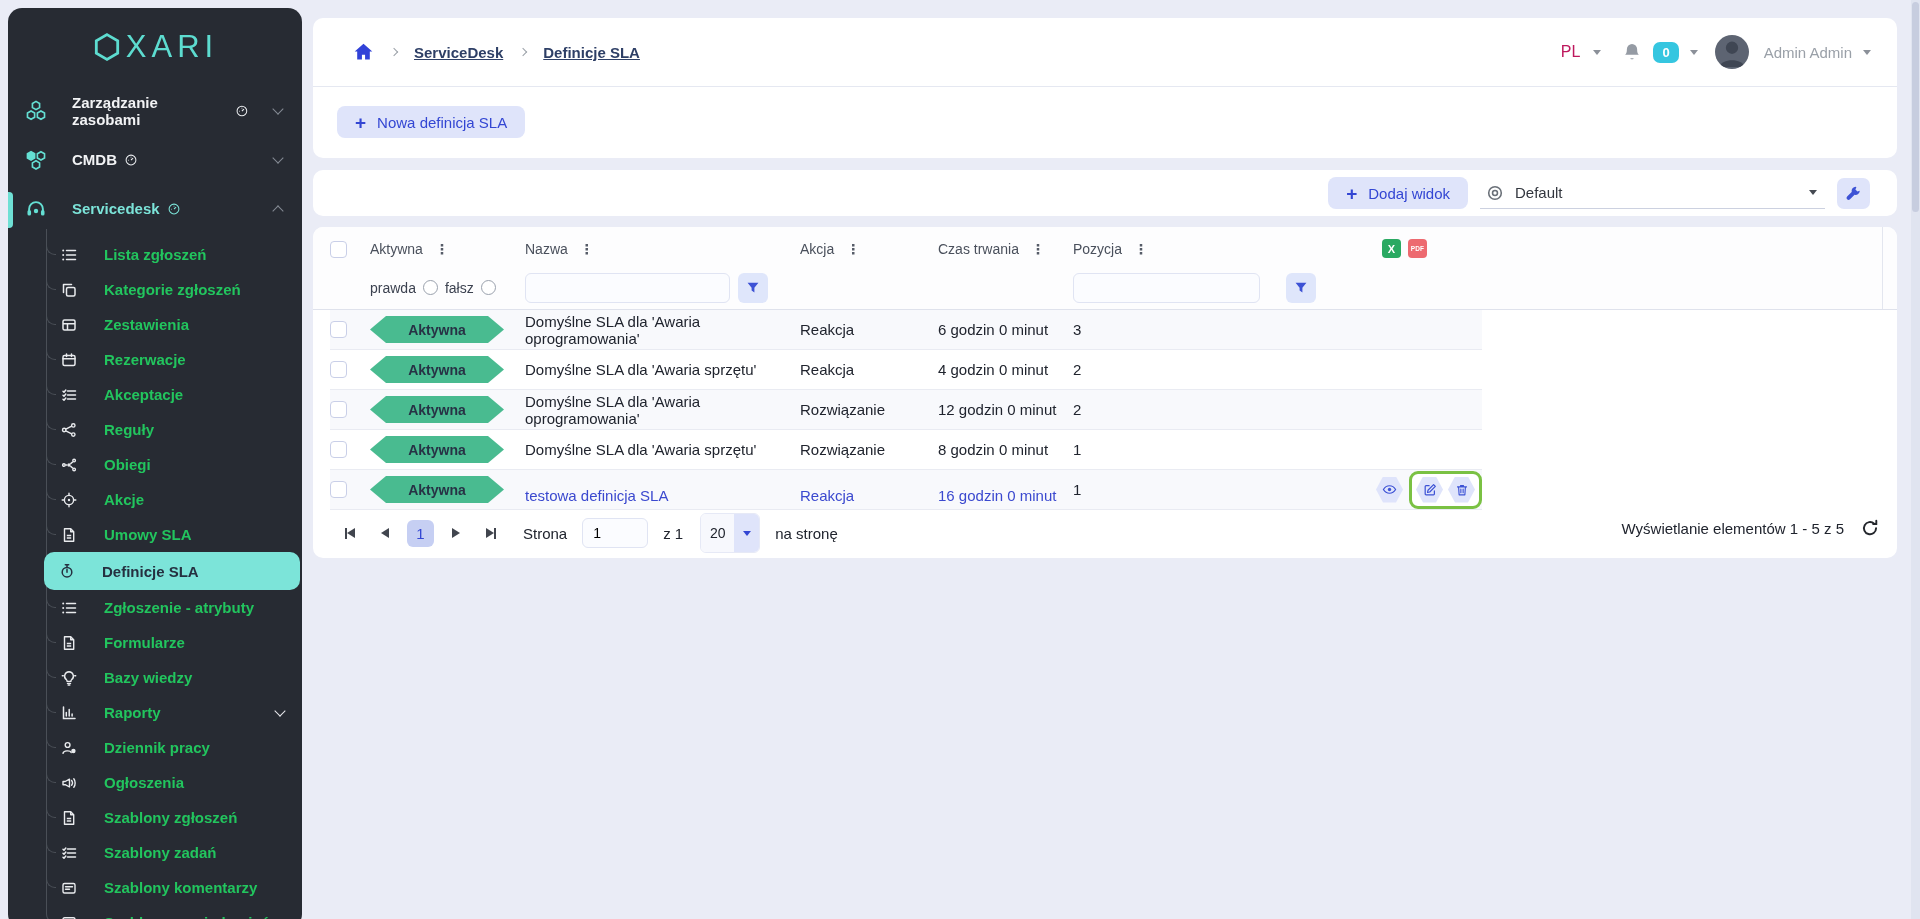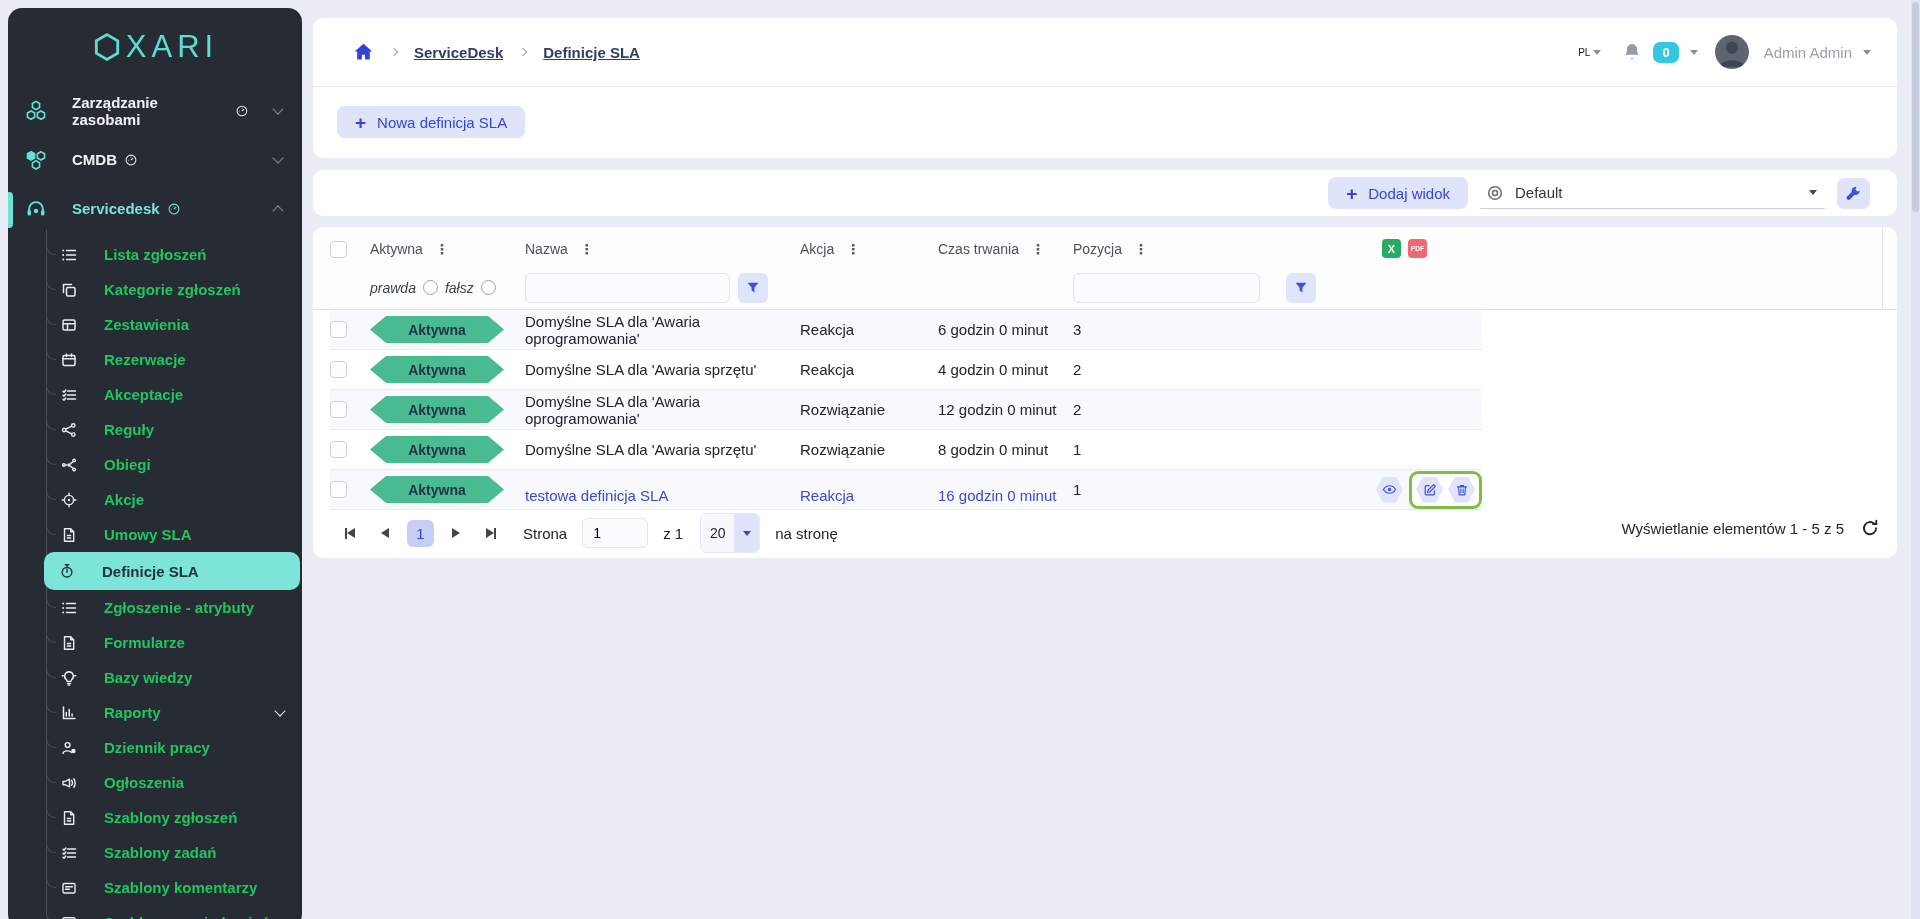--- a/index.html
+++ b/index.html
@@ -52,21 +52,21 @@
   .sm-item.active .ic { color:#253040; }
 
   
   .card { position:absolute; left:313px; width:1584px; background:#fff; border-radius:10px; }
   .card1 { top:18px; height:140px; }
   .crumb-row { height:69px; display:flex; align-items:center; padding:0 26px 0 40px; border-bottom:1px solid #e5e8f1; }
   .crumb { display:flex; align-items:center; gap:17px; }
   .crumb-link { font-size:15px; font-weight:700; color:#2e3f66; text-decoration:underline; cursor:pointer; }
   .bc-sep { width:6px; height:6px; border-right:1.6px solid #9aa0a8; border-bottom:1.6px solid #9aa0a8; transform:rotate(-45deg); }
   .top-right { margin-left:auto; display:flex; align-items:center; gap:11px; }
-  .lang { font-size:10px; color:#0f172a; cursor:pointer; display:flex; align-items:center; gap:3px; }
+  .lang { font-size:16px; color:#be185d; cursor:pointer; display:flex; align-items:center; gap:13px; }
   .caret-down { width:0; height:0; border-left:4.5px solid transparent; border-right:4.5px solid transparent; border-top:5.5px solid #8b9099; }
   .notif-badge { background:#35c6e0; color:#fff; font-size:13px; font-weight:700; padding:3px 9px; border-radius:7px; }
   .avatar { width:34px; height:34px; border-radius:50%; background:#5d6472; overflow:hidden; margin-left:6px; cursor:pointer; }
   .user-name { font-size:15px; color:#9aa0a8; margin-left:4px; }
   .btn-row { height:70px; display:flex; align-items:center; padding-left:24px; }
   .soft-btn {
     background:#dfe4fa; color:#3346d3; border:none; border-radius:8px; height:32px;
     padding:0 18px; font-size:15px; font-family:inherit; display:flex; align-items:center; gap:11px; cursor:pointer;
   }
   .plus-g { font-size:19px; font-weight:700; line-height:1; }
@@ -80,21 +80,21 @@
   
   .card3 { top:227px; height:331px; }
   .thead { position:relative; height:83px; border-bottom:1px solid #dfe2ec; background:#fdfdfe; border-radius:10px 10px 0 0; }
   .thead::after { content:""; position:absolute; right:14px; top:0; bottom:0; width:1px; background:#e3e6ef; }
   .grid-row { margin-left:17px; width:1152px; display:grid; grid-template-columns:40px 155px 275px 138px 135px 110px 299px; align-items:center; }
   .hrow { height:38px; padding-top:6px; }
   .h-cell { display:flex; align-items:center; gap:12px; font-size:14px; color:#4a505c; cursor:pointer; }
   .kebab { font-family:"DejaVu Sans",sans-serif; font-size:14px; font-weight:700; color:#565c68; letter-spacing:0; }
   .cb { width:17px; height:17px; border:1.5px solid #c9cfe8; border-radius:4px; background:#fff; cursor:pointer; }
   .frow { height:45px; }
-  .radio-group { grid-column:2; display:flex; align-items:center; gap:7px; font-size:14px; color:#3c4250;font-style:italic; }
+  .radio-group { grid-column:2; display:flex; align-items:center; gap:7px; font-size:14px; color:#3c4250; }
   .radio { width:15px; height:15px; border:1.5px solid #9aa1ad; border-radius:50%; background:#fff; cursor:pointer; }
   .f-name { grid-column:3; display:flex; align-items:center; gap:8px; }
   .f-input { width:205px; height:30px; border:1px solid #e0e4f3; background:#fbfcff; border-radius:6px; padding:0 10px; font-size:14px; font-family:inherit; outline:none; }
   .funnel-btn { width:30px; height:30px; background:#dfe6fb; border:none; border-radius:6px; display:flex; align-items:center; justify-content:center; cursor:pointer; }
   .f-pos { grid-column:6 / 8; display:flex; align-items:center; }
   .num-wrap { width:187px; height:30px; border:1px solid #e0e4f3; background:#fbfcff; border-radius:6px; display:flex; overflow:hidden; }
   .num-input { flex:1; border:none; background:transparent; padding:0 8px; font-size:14px; font-family:inherit; outline:none; }
   .f-pos .funnel-btn { margin-left:26px; }
   .export-group { position:absolute; left:1069px; top:12px; display:flex; gap:7px; }
   .file-badge { width:19px; height:19px; border-radius:4px; color:#fff; display:flex; align-items:center; justify-content:center; font-weight:700; cursor:pointer; }

